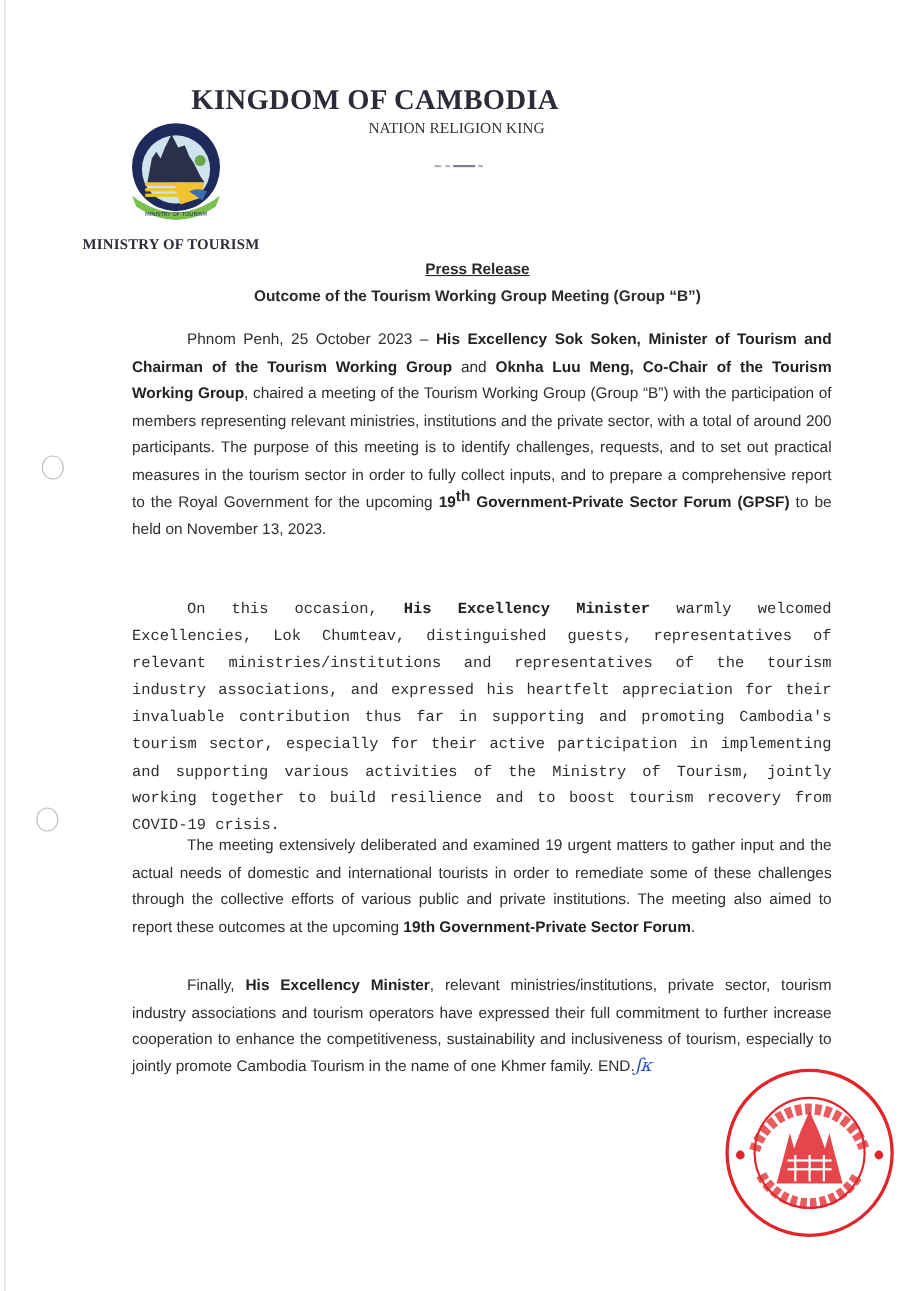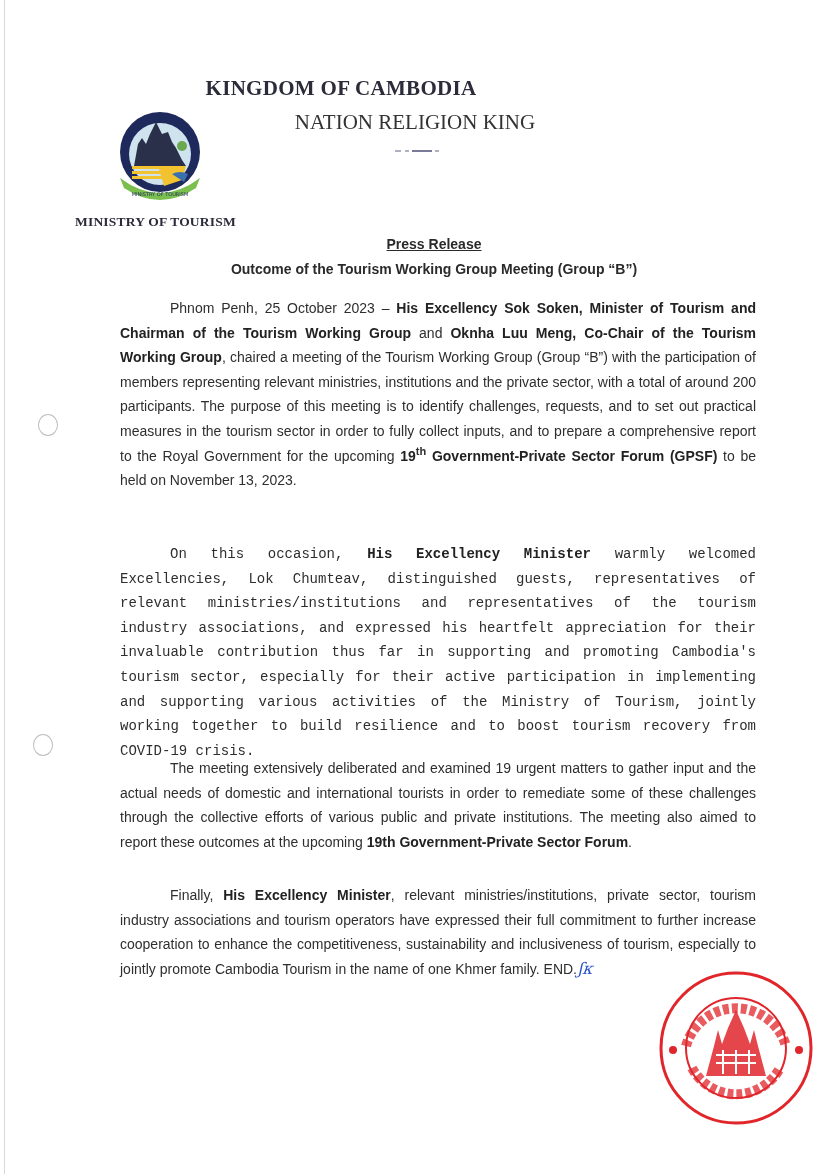--- a/index.html
+++ b/index.html
@@ -1,34 +1,34 @@
 <!DOCTYPE html>
 <html><head>
 <meta charset="utf-8">
 <style>
   html, body { margin:0; padding:0; }
   body { width:830px; height:1174px; background:#ffffff; position:relative; overflow:hidden; font-family:"Liberation Sans", sans-serif; color:#2a2a2a; }
   .edge-line { position:absolute; left:4px; top:0; width:1px; height:1174px; background:#d8d8d8; }
   .punch { position:absolute; width:18px; height:20px; border:1px solid #bdbdbd; border-radius:50%; }
-  .header-title { position:absolute; left:0; width:682px; top:76px; text-align:center; font-family:"Liberation Serif", serif; font-weight:bold; font-size:21px; color:#2b2b3a; letter-spacing:0.3px; padding-left:0; }
+  .header-title { position:absolute; left:0; width:682px; top:76px; text-align:center; font-family:"Liberation Serif", serif; font-weight:bold; font-size:26px; color:#2b2b3a; letter-spacing:0.3px; padding-left:0; }
   .header-title span, .header-sub span { position:relative; left:0; }
-  .header-sub { position:absolute; top:110px; left:0; width:830px; text-align:center; font-family:"Liberation Serif", serif; font-size:21px; color:#333; }
+  .header-sub { position:absolute; top:110px; left:0; width:830px; text-align:center; font-family:"Liberation Serif", serif; font-size:14px; color:#333; }
   .ornament { position:absolute; top:150px; left:395px; width:50px; height:2px; }
   .ornament .dash { position:absolute; top:0; height:2px; background:#b0b0c0; }
   .logo { position:absolute; left:112px; top:108px; width:96px; height:96px; }
   .ministry { position:absolute; top:214px; left:75px; font-family:"Liberation Serif", serif; font-weight:bold; font-size:13.5px; color:#2b2b3a; letter-spacing:0.2px; }
   .press { position:absolute; top:236px; left:0; width:868px; text-align:center; font-weight:bold; font-size:14px; text-decoration:underline; color:#2a2a2a; }
   .subtitle { position:absolute; top:261px; left:0; width:868px; text-align:center; font-weight:bold; font-size:14px; color:#2a2a2a; }
   .para { position:absolute; left:120px; width:636px; font-size:14px; line-height:24.6px; text-align:justify; color:#2e2e2e; text-indent:50px; }
   .para b { color:#222; }
   #p1 { top:296px; }
   #p2 { top:542px;font-family:Liberation Mono, monospace; }
   #p3 { top:756px; }
   #p4 { top:883px; }
-  sup { font-size:11px; line-height:0; }
+  sup { font-size:14px; line-height:0; }
   .initials { display:inline-block; font-family:"DejaVu Serif", serif; font-style:italic; color:#2a52c8; font-size:16px; text-indent:0; margin-left:2px; transform:skewX(-10deg); }
   .seal { position:absolute; left:656px; top:968px; width:160px; height:160px; }
 </style>
 </head>
 <body>
 
 <div class="edge-line"></div>
 <div class="punch" style="left:38px;top:414px;"></div>
 <div class="punch" style="left:33px;top:734px;"></div>
 

